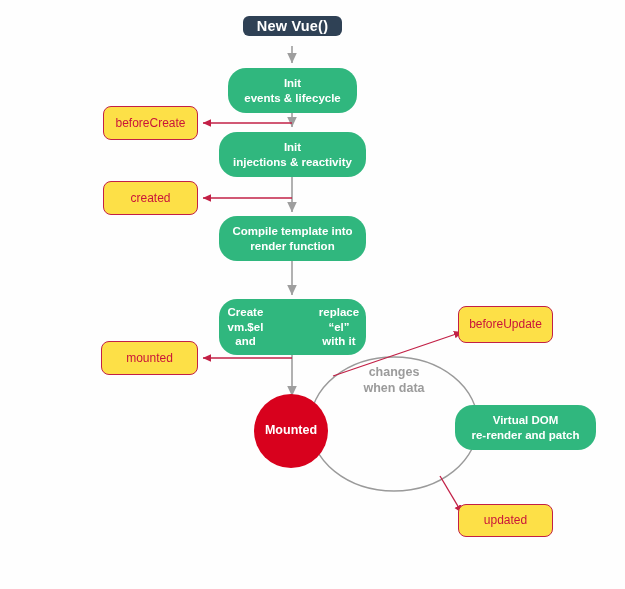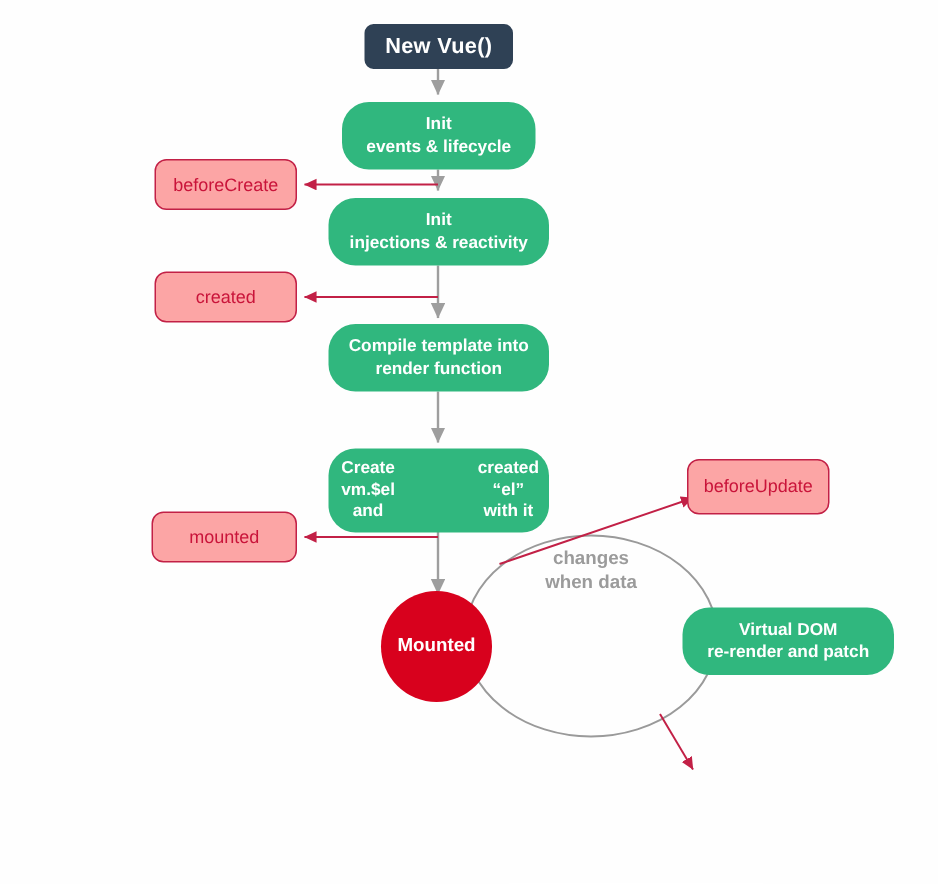--- a/index.html
+++ b/index.html
@@ -47,21 +47,21 @@
   }
   .node-step {
     background: #30b77e;
     color: #ffffff;
     border-radius: 18px;
     font-size: 11.5px;
     font-weight: bold;
     padding: 2px 4px;
   }
   .node-hook {
-    background: #fca5a5;
+    background: #fde047;
     border: 1.3px solid #c22046;
     color: #c9143a;
     border-radius: 8px;
     font-size: 12px;
   }
   .node-mounted {
     background: #d8011d;
     color: #ffffff;
     border-radius: 50%;
     font-size: 12.5px;
@@ -107,21 +107,21 @@
     </g>
 
     <ellipse cx="394" cy="424" rx="84" ry="67" fill="none" stroke="#9a9a9a" stroke-width="1.3"></ellipse>
 
     <g stroke="#c22046" stroke-width="1.3" fill="none">
       <path d="M333,376 L462,332" marker-end="url(#ah-red)"></path>
       <path d="M440,476 L462,513" marker-end="url(#ah-red)"></path>
     </g>
   </svg>
 
-  <div class="node node-title" style="left:243px; top:16px; width:99px; height:30px;">
+  <div class="node node-title" style="left:243px; top:16px; width:99px; height:20px;">
     <span>New Vue()</span>
   </div>
 
   <div class="node node-step" style="left:228px; top:68px; width:129px; height:45px; flex-direction:column;">
     <span class="txt-line">Init</span>
     <span class="txt-line">events &amp; lifecycle</span>
   </div>
 
   <div class="node node-hook" style="left:103px; top:106px; width:95px; height:34px;">
     <span>beforeCreate</span>
@@ -136,21 +136,21 @@
     <span>created</span>
   </div>
 
   <div class="node node-step" style="left:219px; top:216px; width:147px; height:45px; flex-direction:column;">
     <span class="txt-line">Compile template into</span>
     <span class="txt-line">render function</span>
   </div>
 
   <div class="node node-step" style="left:219px; top:299px; width:147px; height:56px; gap:48px;">
     <span class="txt-line">Create vm.$el and</span>
-    <span class="txt-line">created “el” with it</span>
+    <span class="txt-line">replace “el” with it</span>
   </div>
 
   <div class="node node-hook" style="left:101px; top:341px; width:97px; height:34px;">
     <span>mounted</span>
   </div>
 
   <div class="node node-mounted" style="left:254px; top:394px; width:74px; height:74px;">
     <span>Mounted</span>
   </div>
 
@@ -161,14 +161,17 @@
 
   <div class="node node-hook" style="left:458px; top:306px; width:95px; height:37px;">
     <span>beforeUpdate</span>
   </div>
 
   <div class="node node-step" style="left:441px; top:405px; width:141px; height:45px; flex-direction:column;margin-left:14px;">
     <span class="txt-line">Virtual DOM</span>
     <span class="txt-line">re-render and patch</span>
   </div>
 
+  <div class="node node-hook" style="left:458px; top:504px; width:95px; height:33px;">
+    <span>updated</span>
+  </div>
 
 </div>
 
 </body></html>

